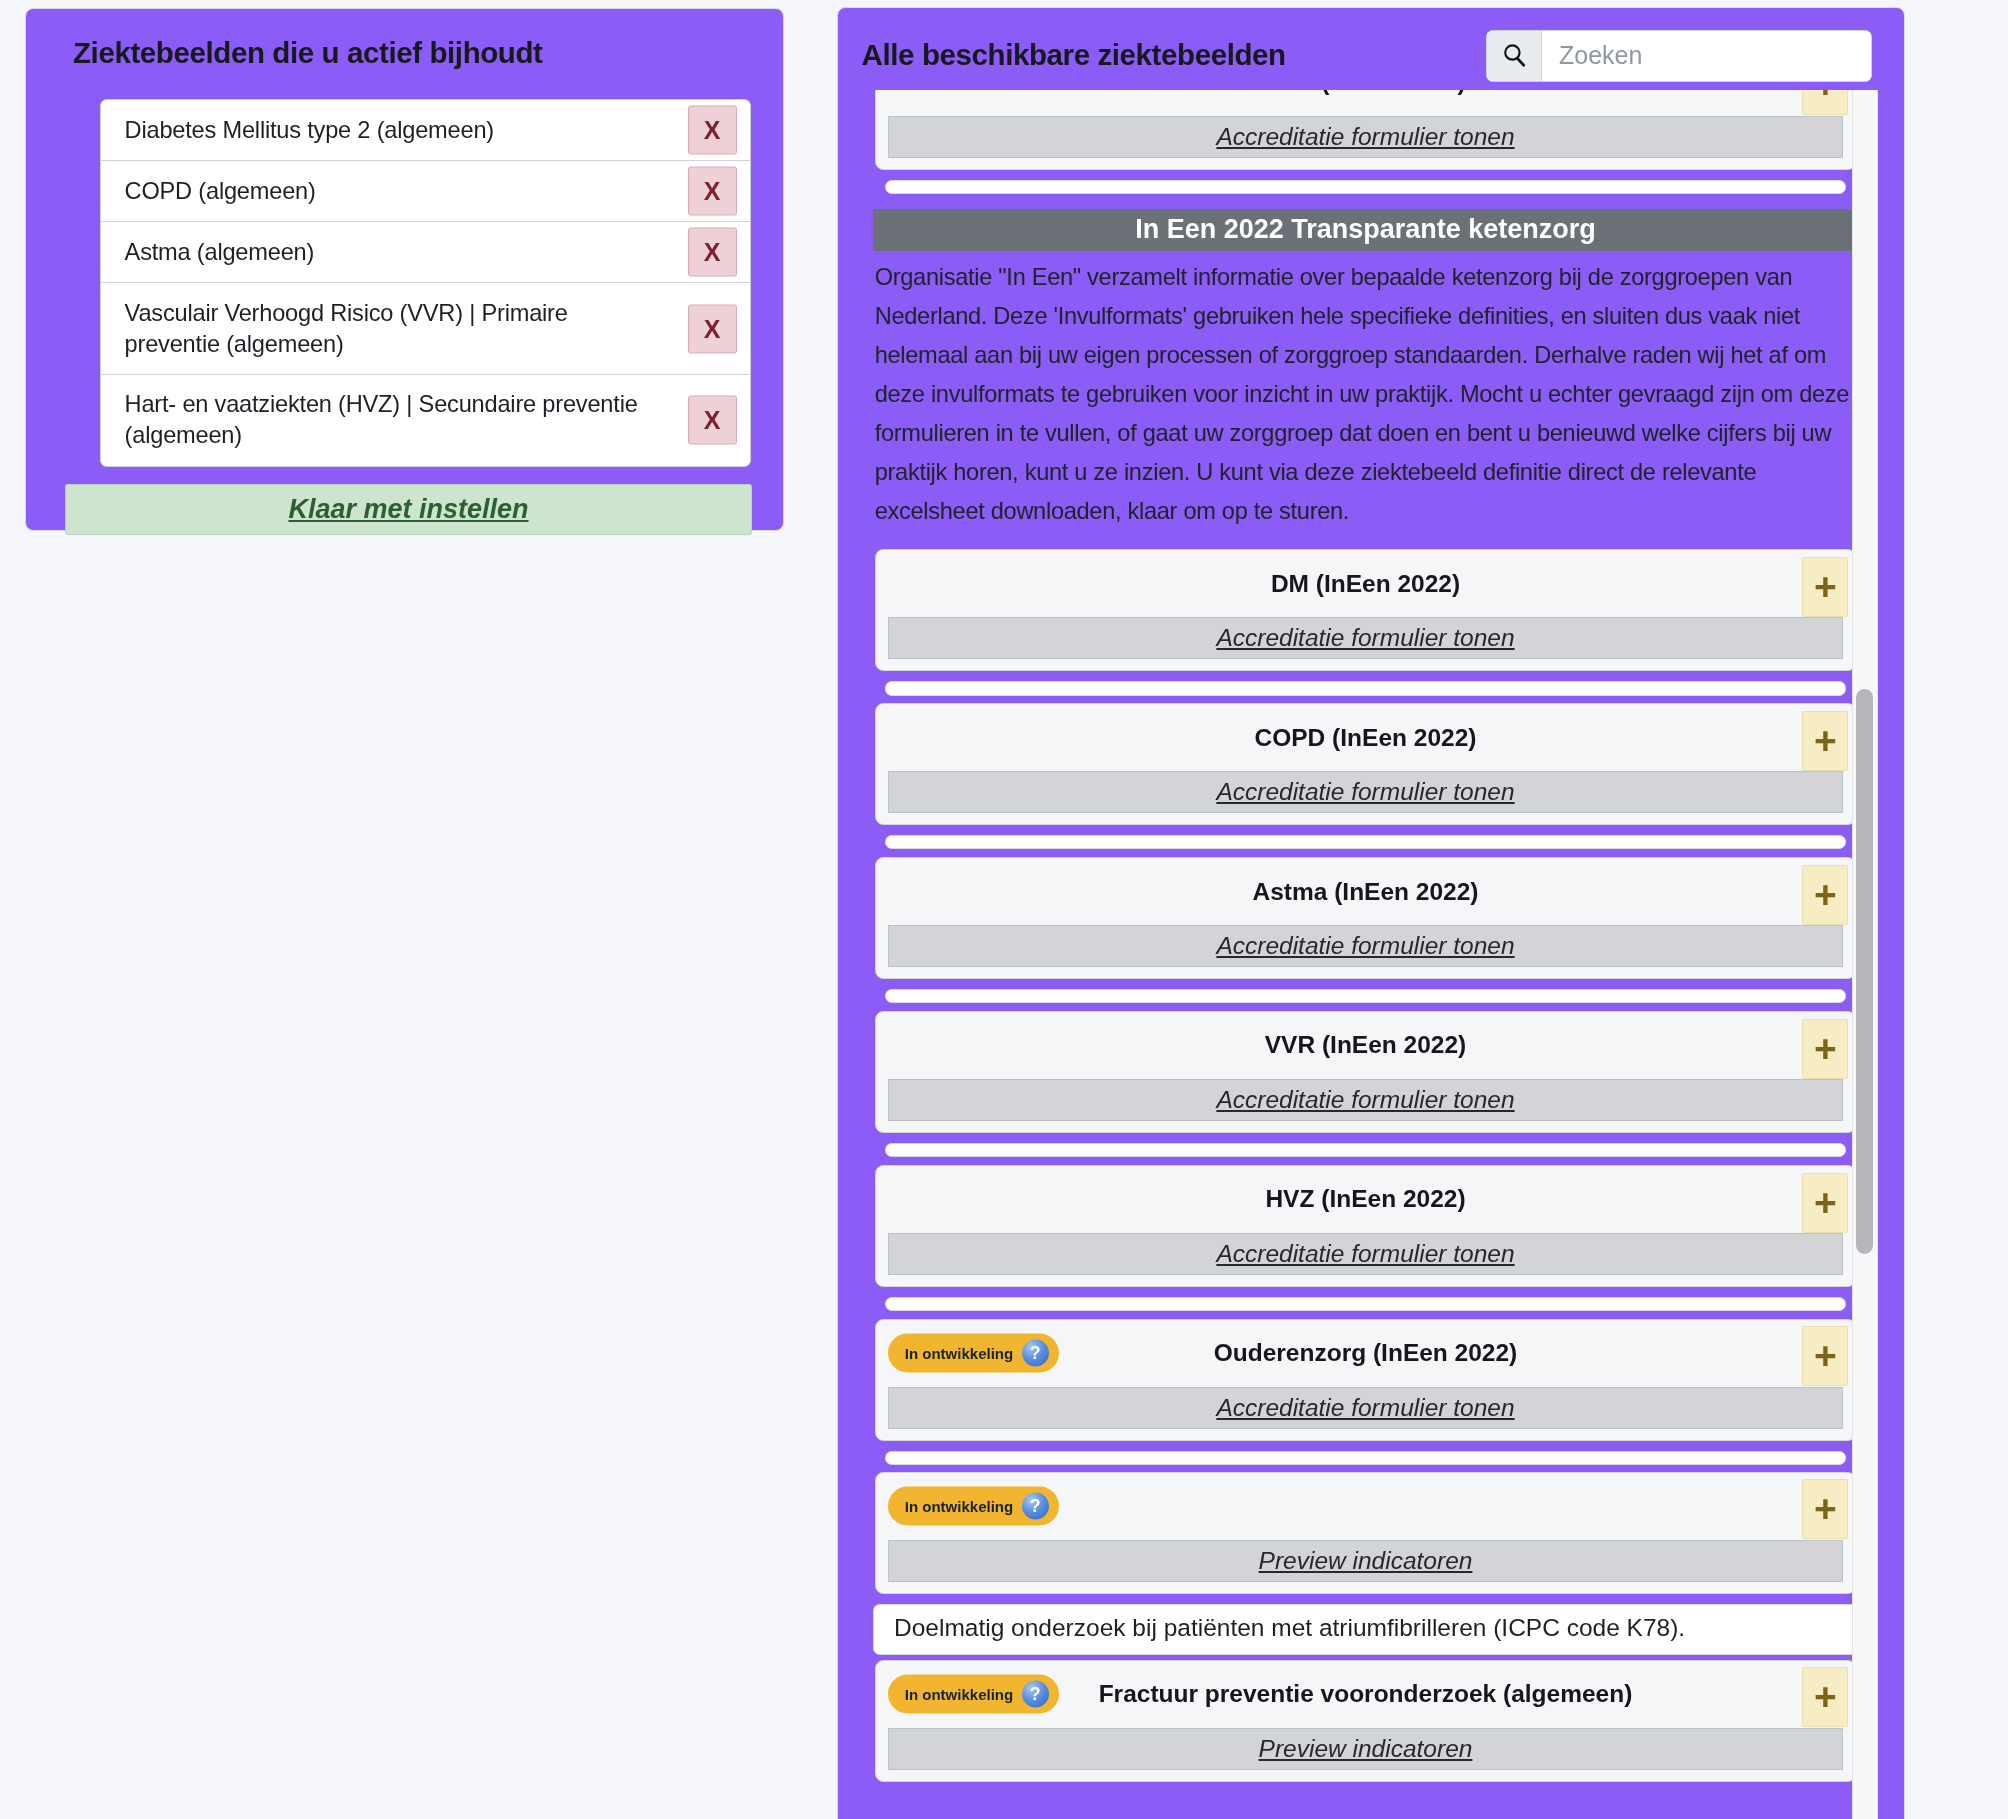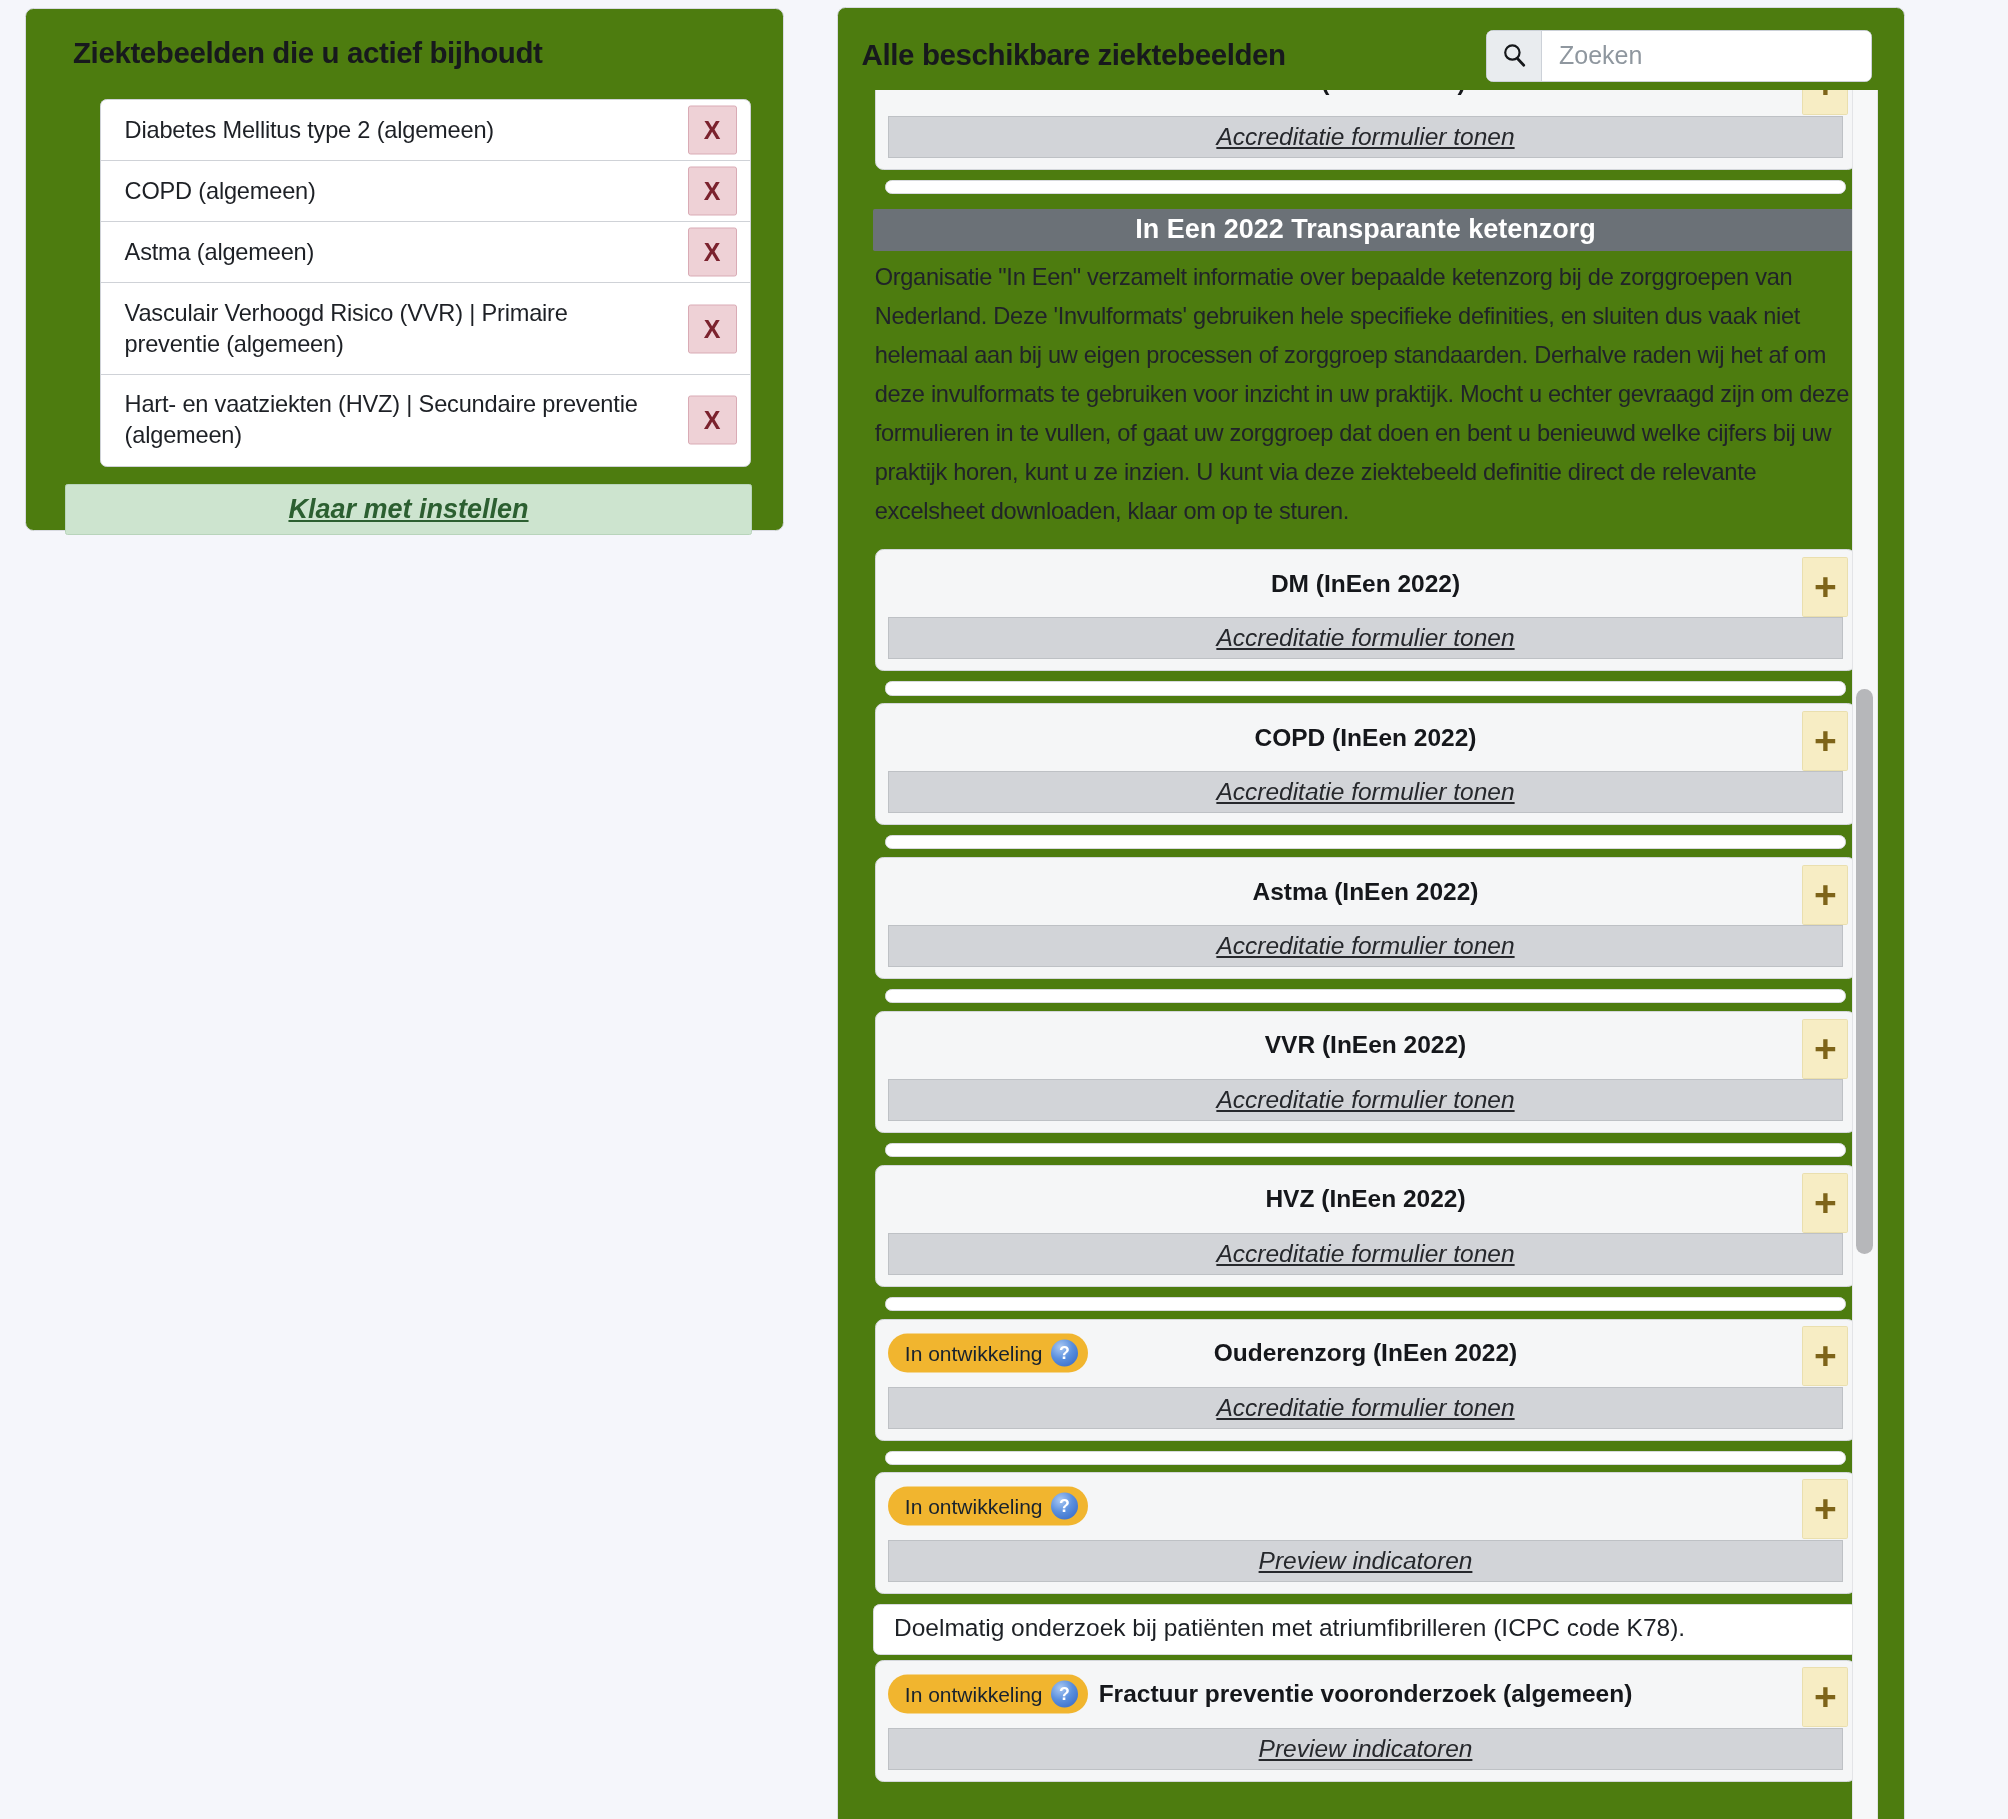--- a/index.html
+++ b/index.html
@@ -6,21 +6,21 @@
   body { font-family: "Liberation Sans", sans-serif; }
   #page {
     position: relative;
     width: 2009px;
     height: 1820px;
     background: #f5f6fb;
     overflow: hidden;
   }
   .panel {
     position: absolute;
-    background: #4d7c0f;
+    background: #8b5cf6;
     border: 0.8px solid #d9dbe2;
     border-radius: 8.4px;
     box-sizing: border-box;
   }
   
   .left-panel { left: 25px; top: 8.4px; width: 759px; height: 523px; }
   .lp-title {
     margin: 27px 34px 0 47px;
     font-size: 29.5px; font-weight: bold; color: #17191d;
     letter-spacing: -0.4px;
@@ -156,21 +156,21 @@
     margin: 6.7px 1.7px 0;
     font-size: 23.6px; line-height: 39px; color: #202329;
     letter-spacing: -0.3px;
   }
   .badge {
     position: absolute; left: 11.8px; top: 50%; transform: translateY(-50%);
     background: #f1b52f; border-radius: 842px;
     height: 39px; padding: 0 10px 0 17px;
     display: flex; align-items: center; gap: 8.4px;
   }
-  .badge-label { font-size: 21px; font-weight: normal; color: #18222e; white-space: nowrap; }
+  .badge-label { font-size: 15px; font-weight: bold; color: #18222e; white-space: nowrap; }
   .badge-q {
     width: 27px; height: 27px; border-radius: 50%;
     background: radial-gradient(circle at 35% 28%, #a9c8f2 0%, #5b90de 45%, #2f63c4 100%);
     color: #fff; font-size: 17.7px; font-weight: bold;
     display: flex; align-items: center; justify-content: center;
     flex: none; cursor: pointer;
   }
   
   .block-dm    { margin-top: 18.6px; }
   .block-next  { margin-top: 7.6px; }

